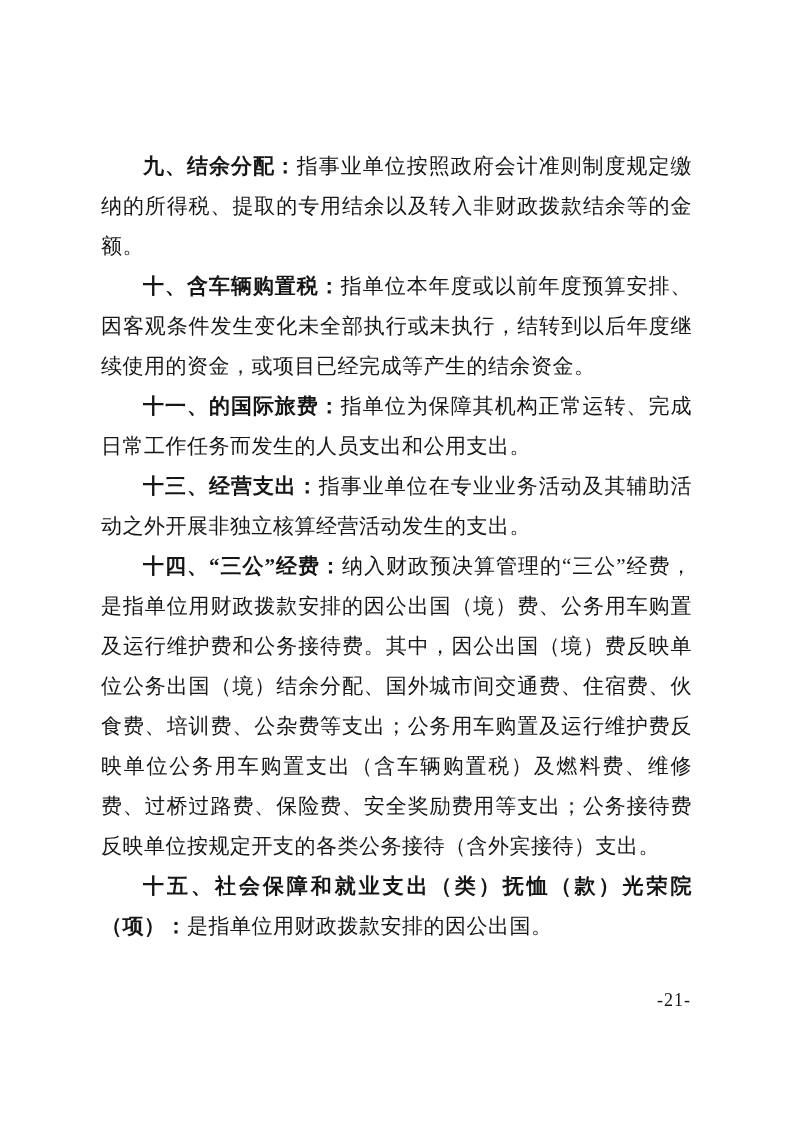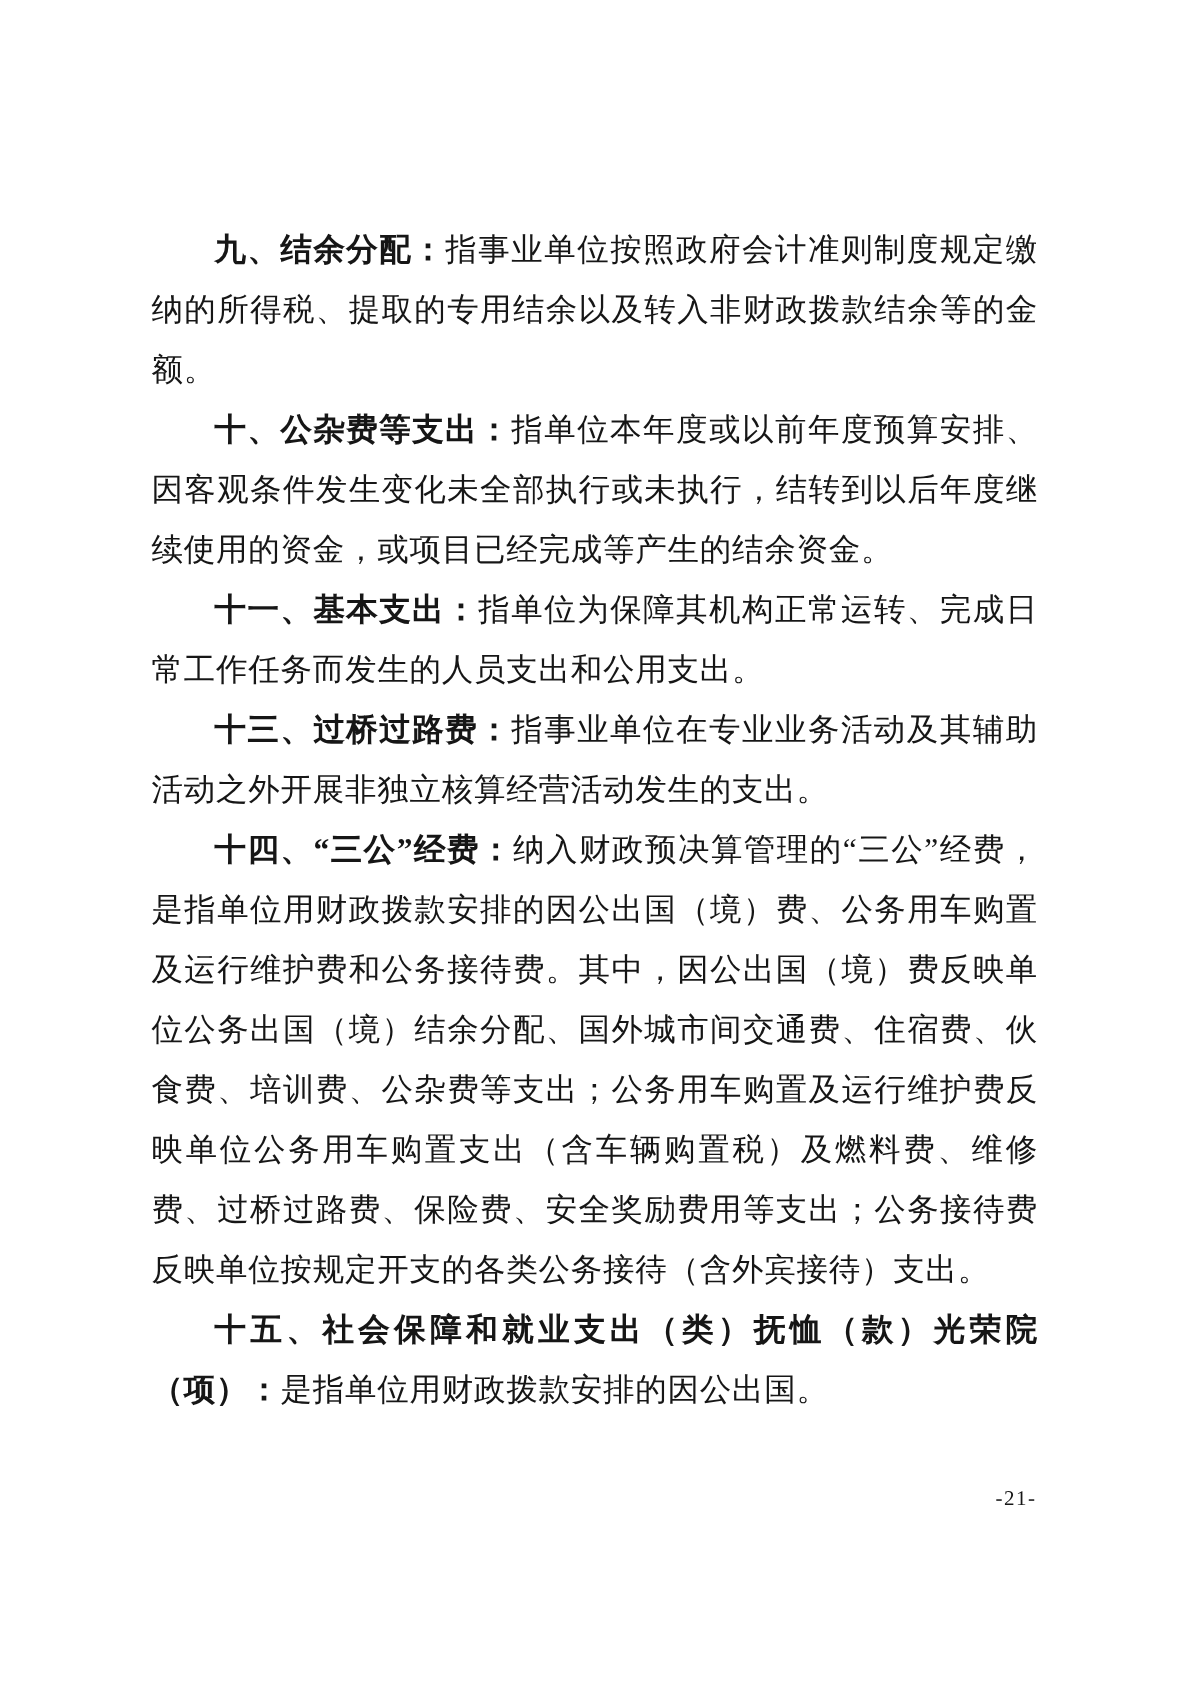--- a/index.html
+++ b/index.html
@@ -32,39 +32,39 @@
     text-indent: 2em;
     letter-spacing: 0.5px;
   }
   .plabel {
     font-weight: bold;
   }
   .page-number {
     position: absolute;
     top: 988px;
     right: 102px;
-    font-size: 14px;
+    font-size: 18px;
     line-height: 24px;
     letter-spacing: 1px;
     color: #161616;
   }
 </style>
 </head>
 <body>
 
 <div class="page">
   <div class="content">
     <p class="para"><span class="plabel">九、结余分配：</span><span class="pbody">指事业单位按照政府会计准则制度规定缴纳的所得税、提取的专用结余以及转入非财政拨款结余等的金额。</span></p>
 
-    <p class="para"><span class="plabel">十、公杂费等支出：</span><span class="pbody">指单位本年度或以前年度预算安排、因客观条件发生变化未全部执行或未执行，结转到以后年度继续使用的资金，或项目已经完成等产生的结余资金。</span></p>
+    <p class="para"><span class="plabel">十、含车辆购置税：</span><span class="pbody">指单位本年度或以前年度预算安排、因客观条件发生变化未全部执行或未执行，结转到以后年度继续使用的资金，或项目已经完成等产生的结余资金。</span></p>
 
-    <p class="para"><span class="plabel">十一、基本支出：</span><span class="pbody">指单位为保障其机构正常运转、完成日常工作任务而发生的人员支出和公用支出。</span></p>
+    <p class="para"><span class="plabel">十一、的国际旅费：</span><span class="pbody">指单位为保障其机构正常运转、完成日常工作任务而发生的人员支出和公用支出。</span></p>
 
 
-    <p class="para"><span class="plabel">十三、过桥过路费：</span><span class="pbody">指事业单位在专业业务活动及其辅助活动之外开展非独立核算经营活动发生的支出。</span></p>
+    <p class="para"><span class="plabel">十三、经营支出：</span><span class="pbody">指事业单位在专业业务活动及其辅助活动之外开展非独立核算经营活动发生的支出。</span></p>
 
     <p class="para"><span class="plabel">十四、“三公”经费：</span><span class="pbody">纳入财政预决算管理的“三公”经费，是指单位用财政拨款安排的因公出国（境）费、公务用车购置及运行维护费和公务接待费。其中，因公出国（境）费反映单位公务出国（境）结余分配、国外城市间交通费、住宿费、伙食费、培训费、公杂费等支出；公务用车购置及运行维护费反映单位公务用车购置支出（含车辆购置税）及燃料费、维修费、过桥过路费、保险费、安全奖励费用等支出；公务接待费反映单位按规定开支的各类公务接待（含外宾接待）支出。</span></p>
 
     <p class="para"><span class="plabel">十五、社会保障和就业支出（类）抚恤（款）光荣院（项）：</span><span class="pbody">是指单位用财政拨款安排的因公出国。</span></p>
   </div>
 
   <div class="page-number">-21-</div>
 </div>
 
 </body></html>

